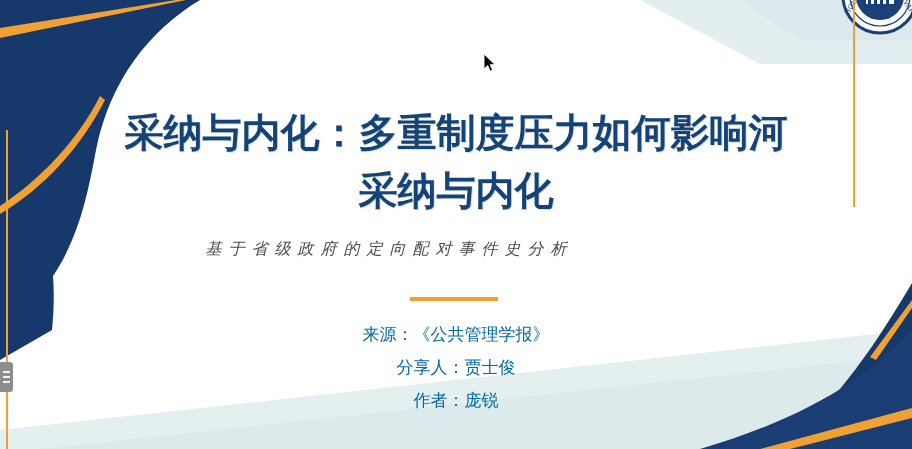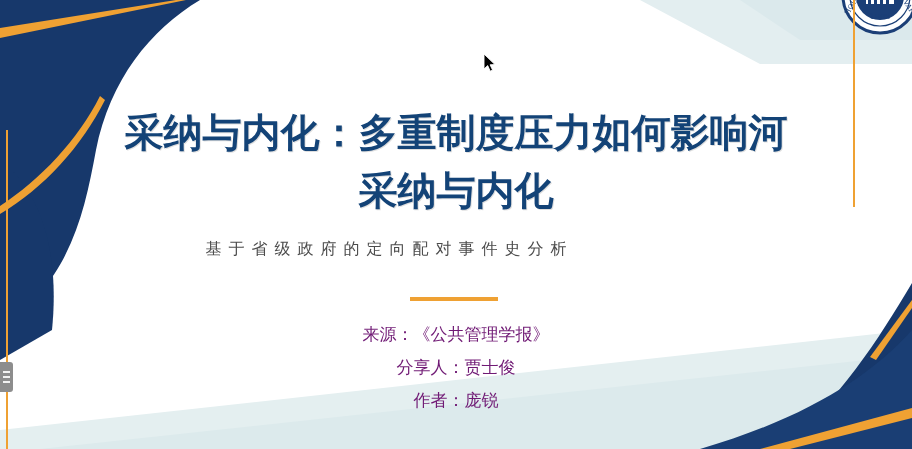--- a/index.html
+++ b/index.html
@@ -99,38 +99,39 @@
     position: absolute;
     left: 0px;
     top: 239px;
     width: 772px;
     text-align: center;
     color: #4c4c4c;
     font-family: "DejaVu Sans", "Liberation Sans", sans-serif;
     font-size: 16px;
     letter-spacing: 7px;
     text-indent: 7px;
+    font-style: italic;
   }
 
   .divider {
     position: absolute;
     left: 410px;
     top: 297px;
     width: 88px;
     height: 4px;
     background: #efa133;
   }
 
   .credits {
     position: absolute;
     left: 0px;
     top: 318px;
     width: 912px;
     text-align: center;
-    color: #701a75;
+    color: #0369a1;
     font-family: "DejaVu Sans", "Liberation Sans", sans-serif;
     font-size: 17px;
     line-height: 33px;
   }
   .credits span { display:block; }
 
   
   .cursor {
     position: absolute;
     left: 484px;

